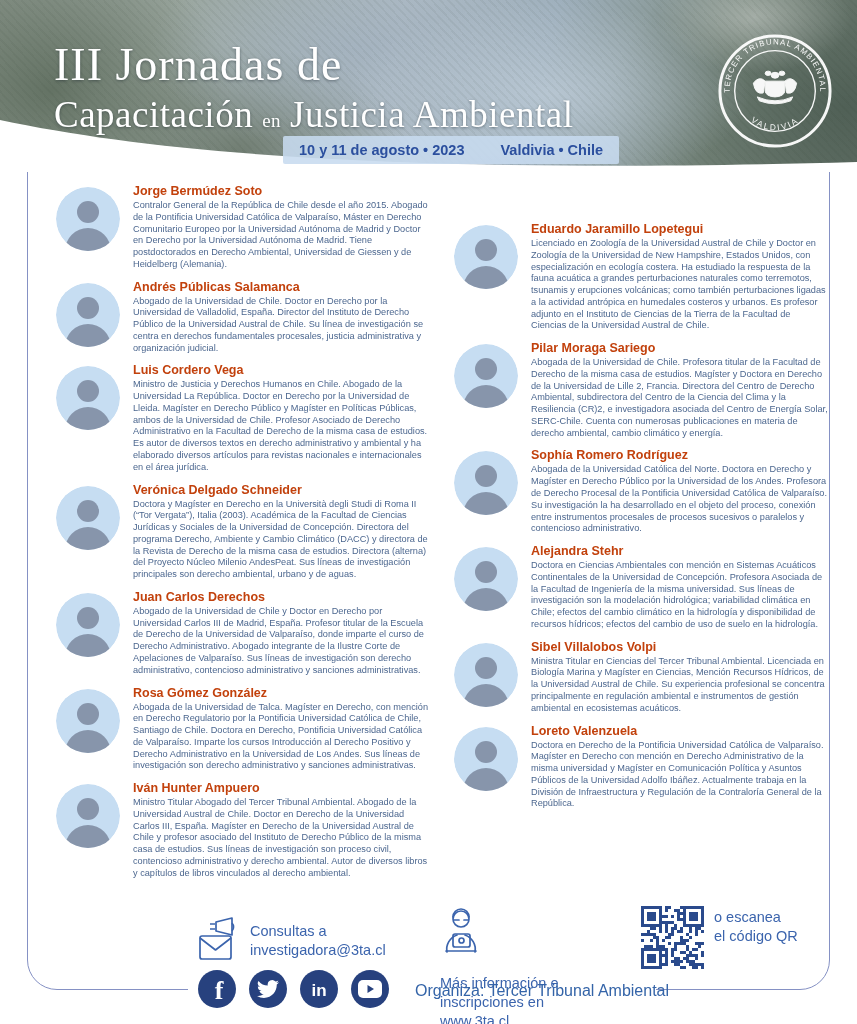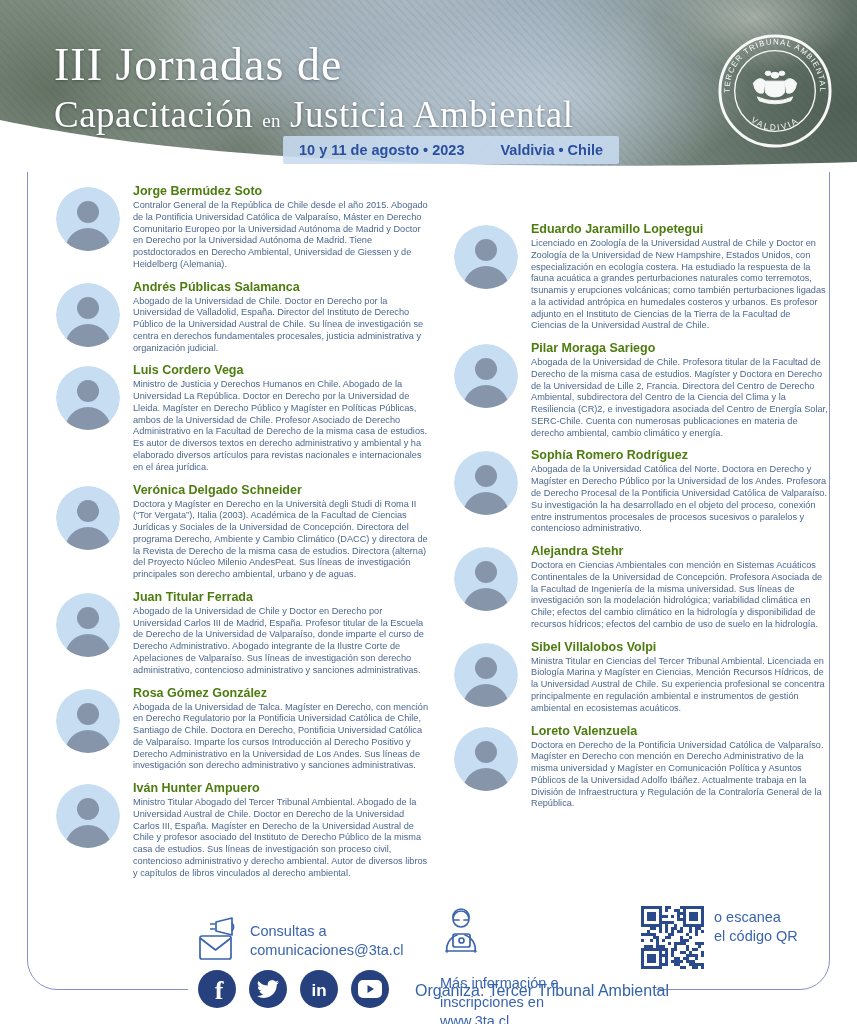--- a/index.html
+++ b/index.html
@@ -32,21 +32,21 @@
           gap:36px;padding:0 16px;background:rgba(199,219,239,.88);border-radius:2px;
           color:#2b4f9e;font-weight:bold;font-size:14.5px;}
   .seal{position:absolute;left:716px;top:32px;width:118px;height:118px;z-index:4;opacity:.95;}
 
   
   .columns{position:absolute;top:184px;left:56px;display:flex;gap:24px;z-index:1;}
   .col{width:374px;}
   .col-right{padding-top:38px;}
   .speaker{display:flex;gap:13px;margin-bottom:9px;align-items:flex-start;}
   .avatar{width:64px;height:64px;border-radius:50%;flex:none;overflow:hidden;margin-top:3px;}
-  .sp-name{font-size:12.5px;font-weight:bold;color:#4d7c0f;margin-bottom:2px;}
+  .sp-name{font-size:12.5px;font-weight:bold;color:#c2410c;margin-bottom:2px;}
   .sp-bio{font-size:9.2px;line-height:1.28;color:#4c678f;width:297px;}
 
   
   .f-group{position:absolute;display:flex;gap:10px;align-items:flex-start;z-index:2;}
   .f-consultas{left:196px;top:916px;}
   .f-info{left:440px;top:906px;flex-direction:column;}
   .f-qr{left:641px;top:906px;}
   .f-text{color:#3b64ad;font-size:14.5px;line-height:1.3;padding-top:6px;}
   .f-qr .f-text{padding-top:2px;}
   .qr-box{width:63px;height:63px;}
@@ -164,21 +164,21 @@
 
     <div class="speaker">
       <div class="avatar">
         <svg viewBox="0 0 64 64" width="64" height="64">
           <circle cx="32" cy="32" r="32" fill="#c6ddf2"></circle>
           <circle cx="32" cy="25" r="11" fill="#8795ab"></circle>
           <path d="M9 64 a23 23 0 0 1 46 0 Z" fill="#8795ab"></path>
         </svg>
       </div>
       <div class="sp-text">
-        <div class="sp-name">Juan Titular Ferrada</div>
+        <div class="sp-name">Juan Carlos Derechos</div>
         <div class="sp-bio">Abogado de la Universidad de Chile y Doctor en Derecho por Universidad Carlos III de Madrid, España. Profesor titular de la Escuela de Derecho de la Universidad de Valparaíso, donde imparte el curso de Derecho Administrativo. Abogado integrante de la Ilustre Corte de Apelaciones de Valparaíso. Sus líneas de investigación son derecho administrativo, contencioso administrativo y sanciones administrativas.</div>
       </div>
     </div>
 
     <div class="speaker">
       <div class="avatar">
         <svg viewBox="0 0 64 64" width="64" height="64">
           <circle cx="32" cy="32" r="32" fill="#c6ddf2"></circle>
           <circle cx="32" cy="25" r="11" fill="#8795ab"></circle>
           <path d="M9 64 a23 23 0 0 1 46 0 Z" fill="#8795ab"></path>
@@ -294,21 +294,21 @@
   <div class="f-group f-consultas">
     <svg width="44" height="48" viewBox="0 0 44 48" fill="none" stroke="#3b64ad" stroke-width="1.7" stroke-linejoin="round">
       <path d="M20 6 L36 2 L36 19 L20 15 Z"></path>
       <path d="M36 7 a6 6 0 0 1 0 8"></path>
       <path d="M14 8 h5 M14 13 h5"></path>
       <rect x="4" y="20" width="31" height="23" rx="2"></rect>
       <path d="M4 22 L19.5 34 L35 22"></path>
     </svg>
     <div class="f-text">
       <div>Consultas a</div>
-      <div>comunicaciones@3ta.cl</div>
+      <div>investigadora@3ta.cl</div>
     </div>
   </div>
 
   <div class="f-group f-info">
     <svg width="42" height="52" viewBox="0 0 42 52" fill="none" stroke="#3b64ad" stroke-width="1.7" stroke-linecap="round" stroke-linejoin="round">
       <circle cx="21" cy="13" r="8"></circle>
       <path d="M13 11 a8 8 0 0 1 16 0 M14 14 h5 M24 14 h4"></path>
       <path d="M7 46 a15 15 0 0 1 10 -17"></path>
       <path d="M35 46 a15 15 0 0 0 -10 -17"></path>
       <rect x="13" y="28" width="17" height="13" rx="2"></rect>

